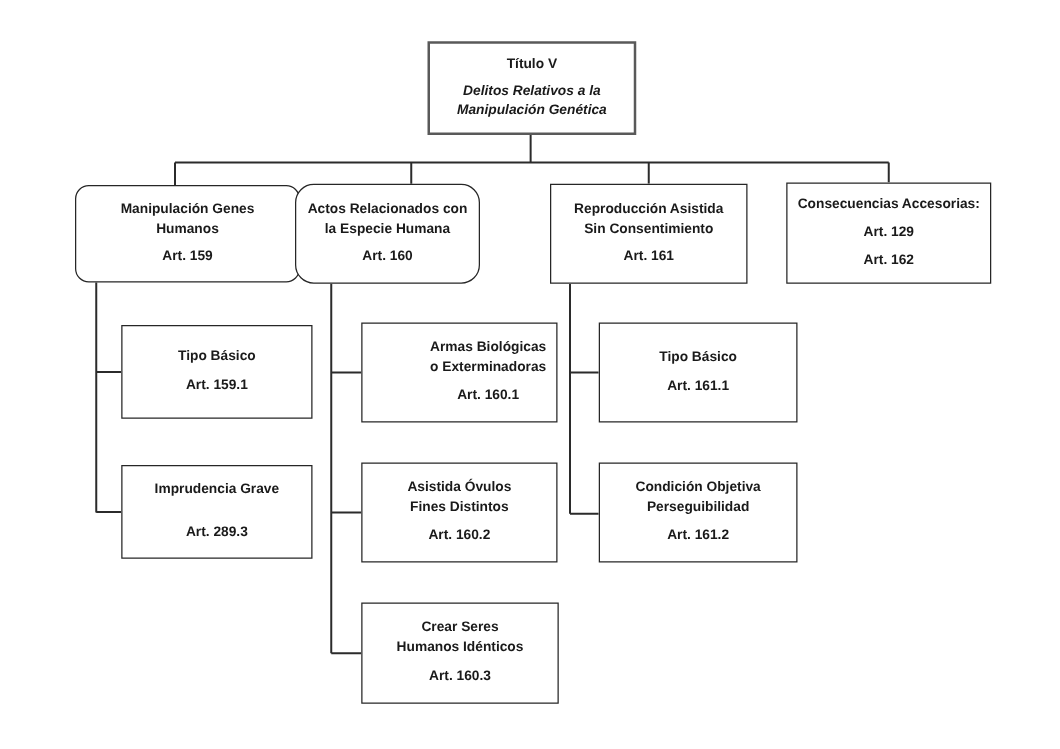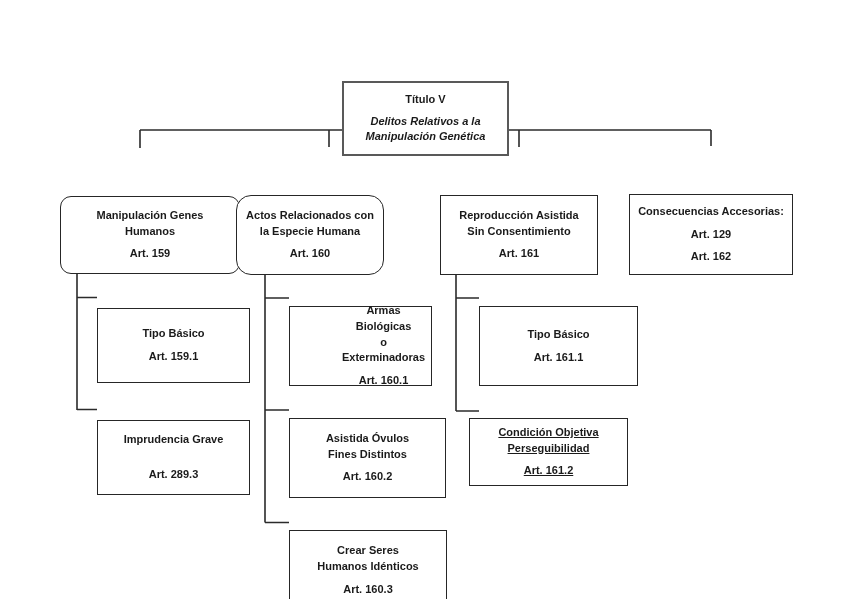--- a/index.html
+++ b/index.html
@@ -33,21 +33,20 @@
     display: flex;
     flex-direction: column;
     align-items: center;
     justify-content: center;
     text-align: center;
     color: #1a1a1a;
     font-weight: 700;
     font-size: 11px;
     line-height: 1.45;
     padding: 2px;
-    margin-top: 48px;
   }
   .node--root {
     border: 2.5px solid #595959;
   }
   .node-title { white-space: pre-line; }
   .node-heading { white-space: pre-line; }
   .node-art { margin-top: 7px; }
   .node--root .node-title { margin-top: 6px; font-style: italic; }
 </style>
 </head>
@@ -97,21 +96,21 @@
   <div class="node" style="left:97px; top:260px; width:153px; height:75px;">
     <span class="node-title">Tipo Básico</span>
     <span class="node-art">Art. 159.1</span>
   </div>
 
   <div class="node" style="left:97px; top:372px; width:153px; height:75px;gap:12px;">
     <span class="node-title">Imprudencia Grave</span>
     <span class="node-art">Art. 289.3</span>
   </div>
 
-  <div class="node" style="left:289px; top:258px; width:143px; height:80px;padding-left:48px;">
+  <div class="node" style="left:289px; top:258px; width:157px; height:80px;padding-left:48px;">
     <span class="node-title">Armas Biológicas
 o Exterminadoras</span>
     <span class="node-art">Art. 160.1</span>
   </div>
 
   <div class="node" style="left:289px; top:370px; width:157px; height:80px;">
     <span class="node-title">Asistida Óvulos
 Fines Distintos</span>
     <span class="node-art">Art. 160.2</span>
   </div>
@@ -120,19 +119,19 @@
     <span class="node-title">Crear Seres
 Humanos Idénticos</span>
     <span class="node-art">Art. 160.3</span>
   </div>
 
   <div class="node" style="left:479px; top:258px; width:159px; height:80px;">
     <span class="node-title">Tipo Básico</span>
     <span class="node-art">Art. 161.1</span>
   </div>
 
-  <div class="node" style="left:469px; top:370px; width:159px; height:68px;text-decoration:underline;">
+  <div class="node" style="left:479px; top:370px; width:159px; height:80px;">
     <span class="node-title">Condición Objetiva
 Perseguibilidad</span>
     <span class="node-art">Art. 161.2</span>
   </div>
 
 </div>
 
 </body></html>

